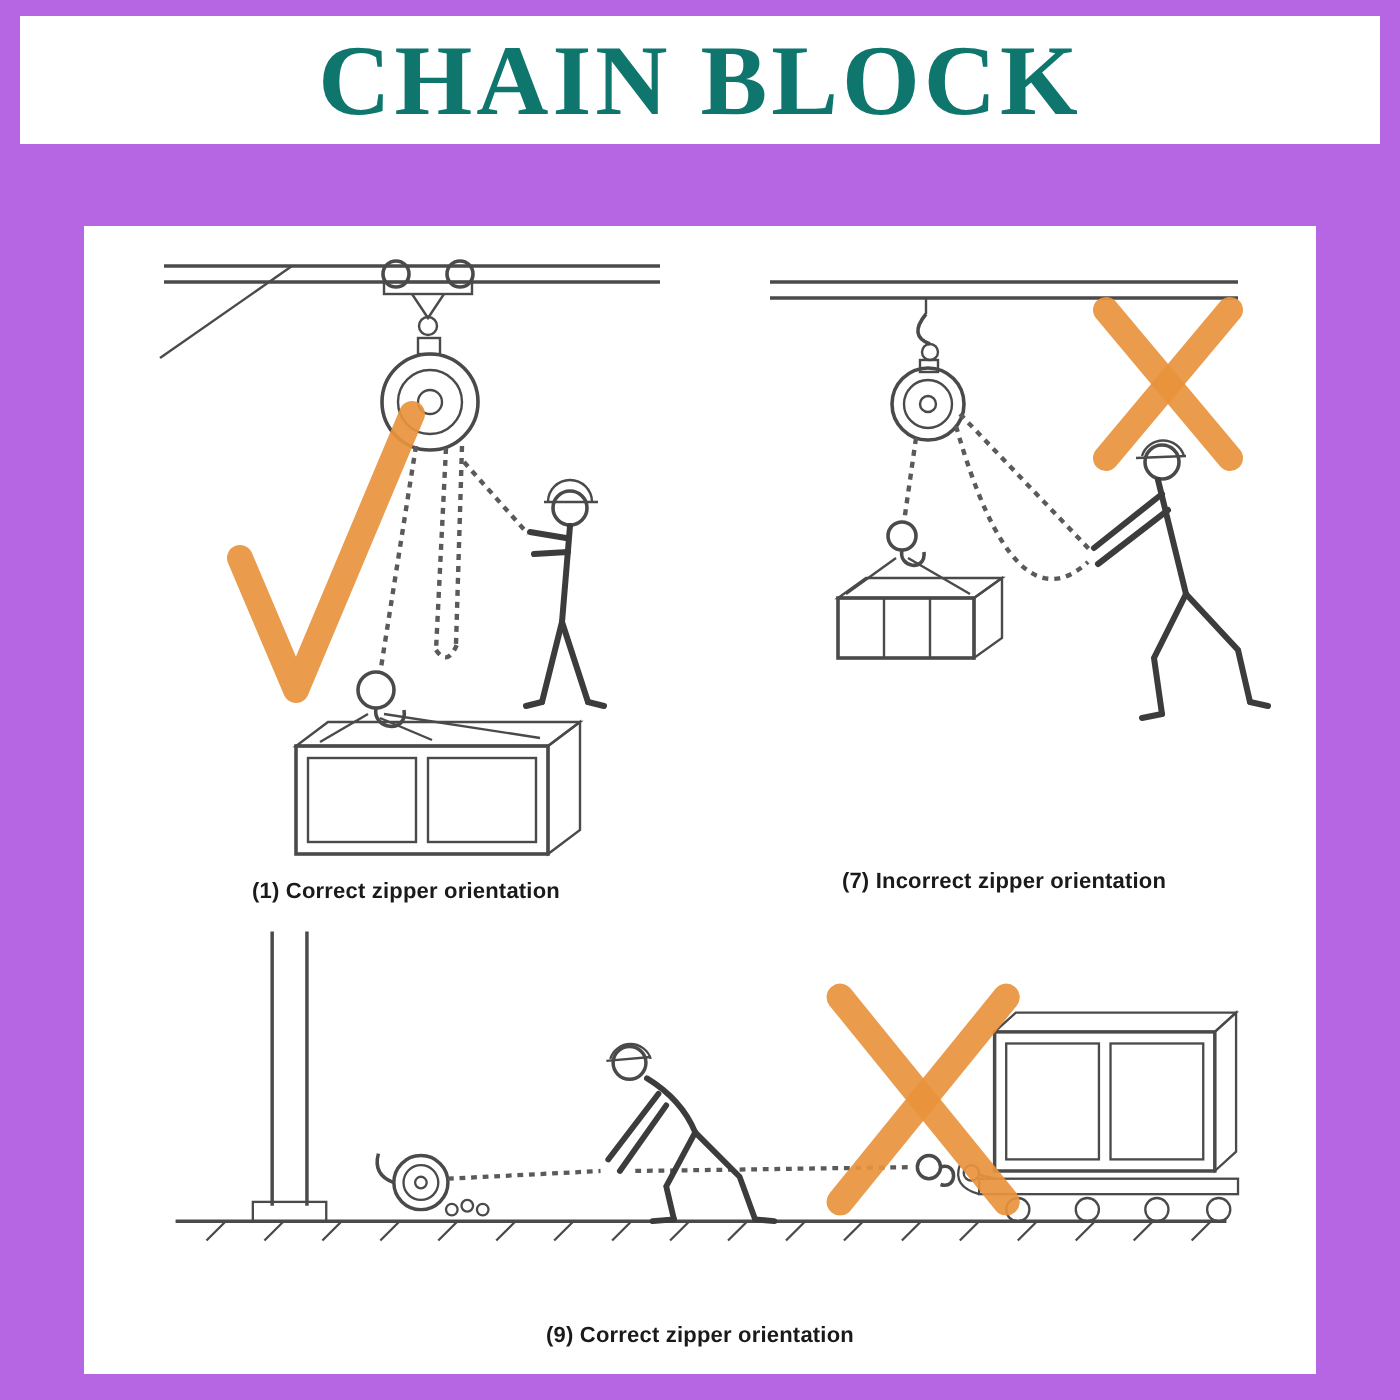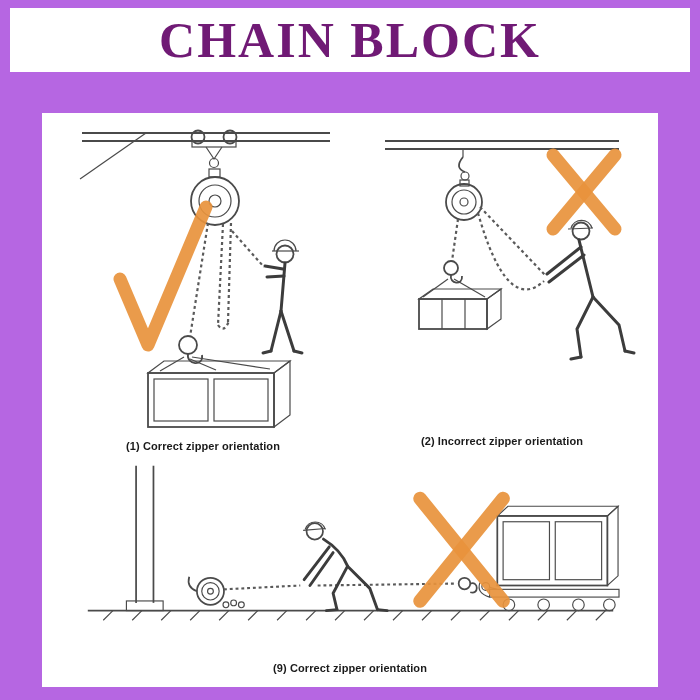--- a/index.html
+++ b/index.html
@@ -7,21 +7,21 @@
     position:relative; width:700px; height:700px;
     background:#b666e2; overflow:hidden;
     font-family:"Liberation Sans", sans-serif;
   }
   .title-banner {
     position:absolute; left:10px; right:10px; top:8px; height:64px;
     background:#ffffff; display:flex; align-items:center; justify-content:center;
   }
   .title-text {
     font-family:"Liberation Serif", serif; font-weight:bold;
-    font-size:50px; letter-spacing:2px; color:#701a75; line-height:1;
+    font-size:50px; letter-spacing:2px; color:#0f766e; line-height:1;
   }
   .panel {
     position:absolute; left:42px; right:42px; top:113px; bottom:13px;
     background:#ffffff; box-sizing:border-box; padding-top:6px;
   }
   .top-row { display:flex; align-items:flex-start; }
   figure { margin:0; display:flex; flex-direction:column; align-items:center; }
   .fig1 { margin-left:16px; width:290px; }
   .fig2 { margin-left:6px; margin-top:10px; width:296px; }
   .fig3 { width:100%; margin-top:6px; }
@@ -186,21 +186,21 @@
             <path class="body-ln" d="M236,168 L220,200 L224,228"></path>
             <line class="body-ln" x1="268" y1="222" x2="277" y2="224"></line>
             <line class="body-ln" x1="224" y1="228" x2="214" y2="230"></line>
           </g>
 
           <g>
             <line class="mark" x1="196" y1="26" x2="258" y2="100" stroke-width="13"></line>
             <line class="mark" x1="258" y1="26" x2="196" y2="100" stroke-width="13"></line>
           </g>
         </svg>
-        <figcaption>(2) Incorrect zipper orientation</figcaption>
+        <figcaption>(7) Incorrect zipper orientation</figcaption>
       </figure>
 
     </div>
 
     <figure class="fig3">
       <svg width="545" height="198" viewBox="0 0 560 205">
         <defs>
           <pattern id="dots3" width="6" height="6" patternUnits="userSpaceOnUse">
             <circle cx="2" cy="2" r="0.8" fill="#8f8f8f"></circle>
             <circle cx="5" cy="5" r="0.6" fill="#a3a3a3"></circle>

